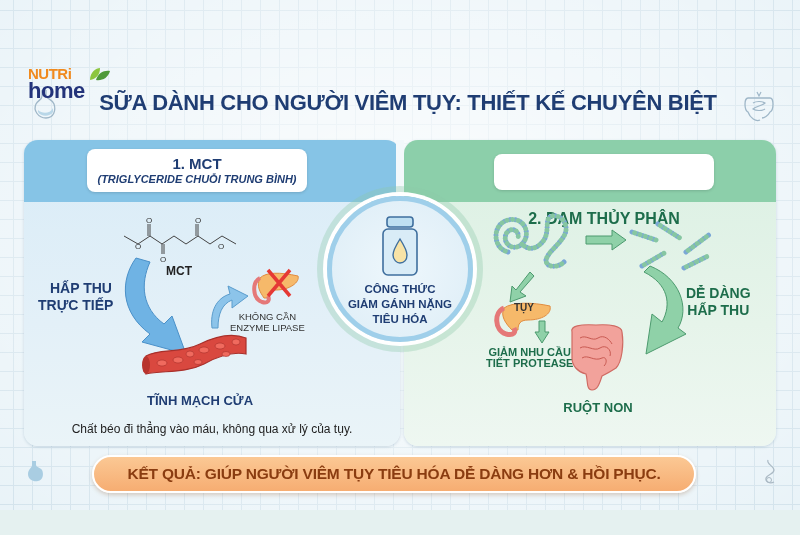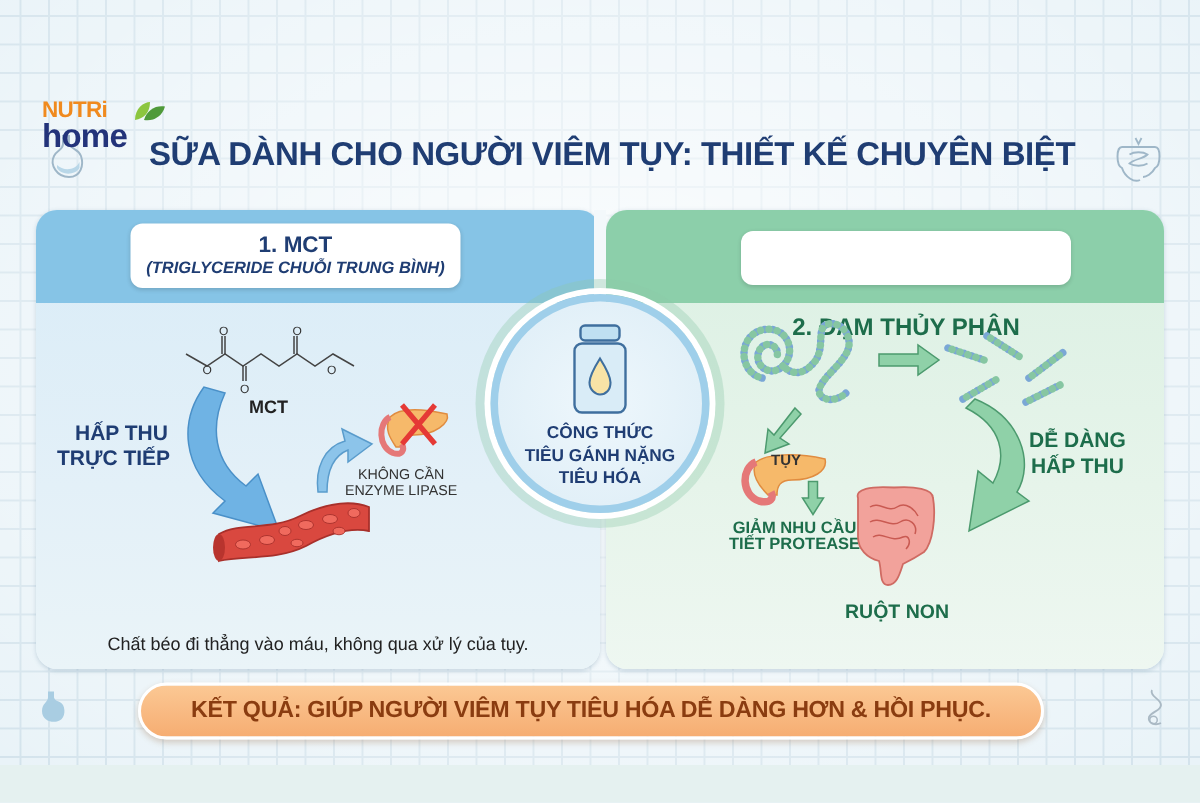--- a/index.html
+++ b/index.html
@@ -173,20 +173,21 @@
       <ellipse cx="22" cy="37" rx="5" ry="3"></ellipse>
         <ellipse cx="38" cy="34" rx="5" ry="3"></ellipse>
       <ellipse cx="50" cy="28" rx="4" ry="3"></ellipse>
         <ellipse cx="64" cy="24" rx="5" ry="3"></ellipse>
       <ellipse cx="80" cy="20" rx="5" ry="3"></ellipse>
         <ellipse cx="96" cy="16" rx="4" ry="3"></ellipse>
       <ellipse cx="58" cy="36" rx="4" ry="2.5"></ellipse>
         <ellipse cx="86" cy="28" rx="4" ry="2.5"></ellipse>
     </g>
   </svg>
+  <div class="lbl blue-dark" style="left:116px;top:253px;width:120px;font-size:13px;">TĨNH MẠCH CỬA</div>
   <div class="caption" style="top:282px;">Chất béo đi thẳng vào máu, không qua xử lý của tụy.</div>
 </div>
 
 <div class="panel right">
   <div class="head">
     <div class="head-box">
       <div class="t1">2. ĐẠM THỦY PHÂN</div>
     </div>
   </div>
 
@@ -243,18 +244,18 @@
 
 <div class="connector"></div>
 <div class="center-circle">
   <svg style="position:absolute;left:43px;top:14px" width="50" height="62" viewBox="0 0 50 62">
     <rect x="12" y="2" width="26" height="10" rx="3" fill="#bfe0f2" stroke="#3f6f9e" stroke-width="1.6"></rect>
     <rect x="8" y="14" width="34" height="46" rx="5" fill="#d9ecf7" stroke="#3f6f9e" stroke-width="1.6"></rect>
     <path d="M25 24 C20 32 18 36 18 40 C18 45 22 48 25 48 C29 48 32 45 32 40 C32 36 30 32 25 24Z" fill="#f8e3a6" stroke="#3f6f9e" stroke-width="1.4"></path>
   </svg>
   <div class="center-text">
     <div>CÔNG THỨC</div>
-    <div>TIÊU GÁNH NẶNG</div>
+    <div>GIẢM GÁNH NẶNG</div>
     <div>TIÊU HÓA</div>
   </div>
 </div>
 
 <div class="result">KẾT QUẢ: GIÚP NGƯỜI VIÊM TỤY TIÊU HÓA DỄ DÀNG HƠN &amp; HỒI PHỤC.</div>
 
 </body></html>

